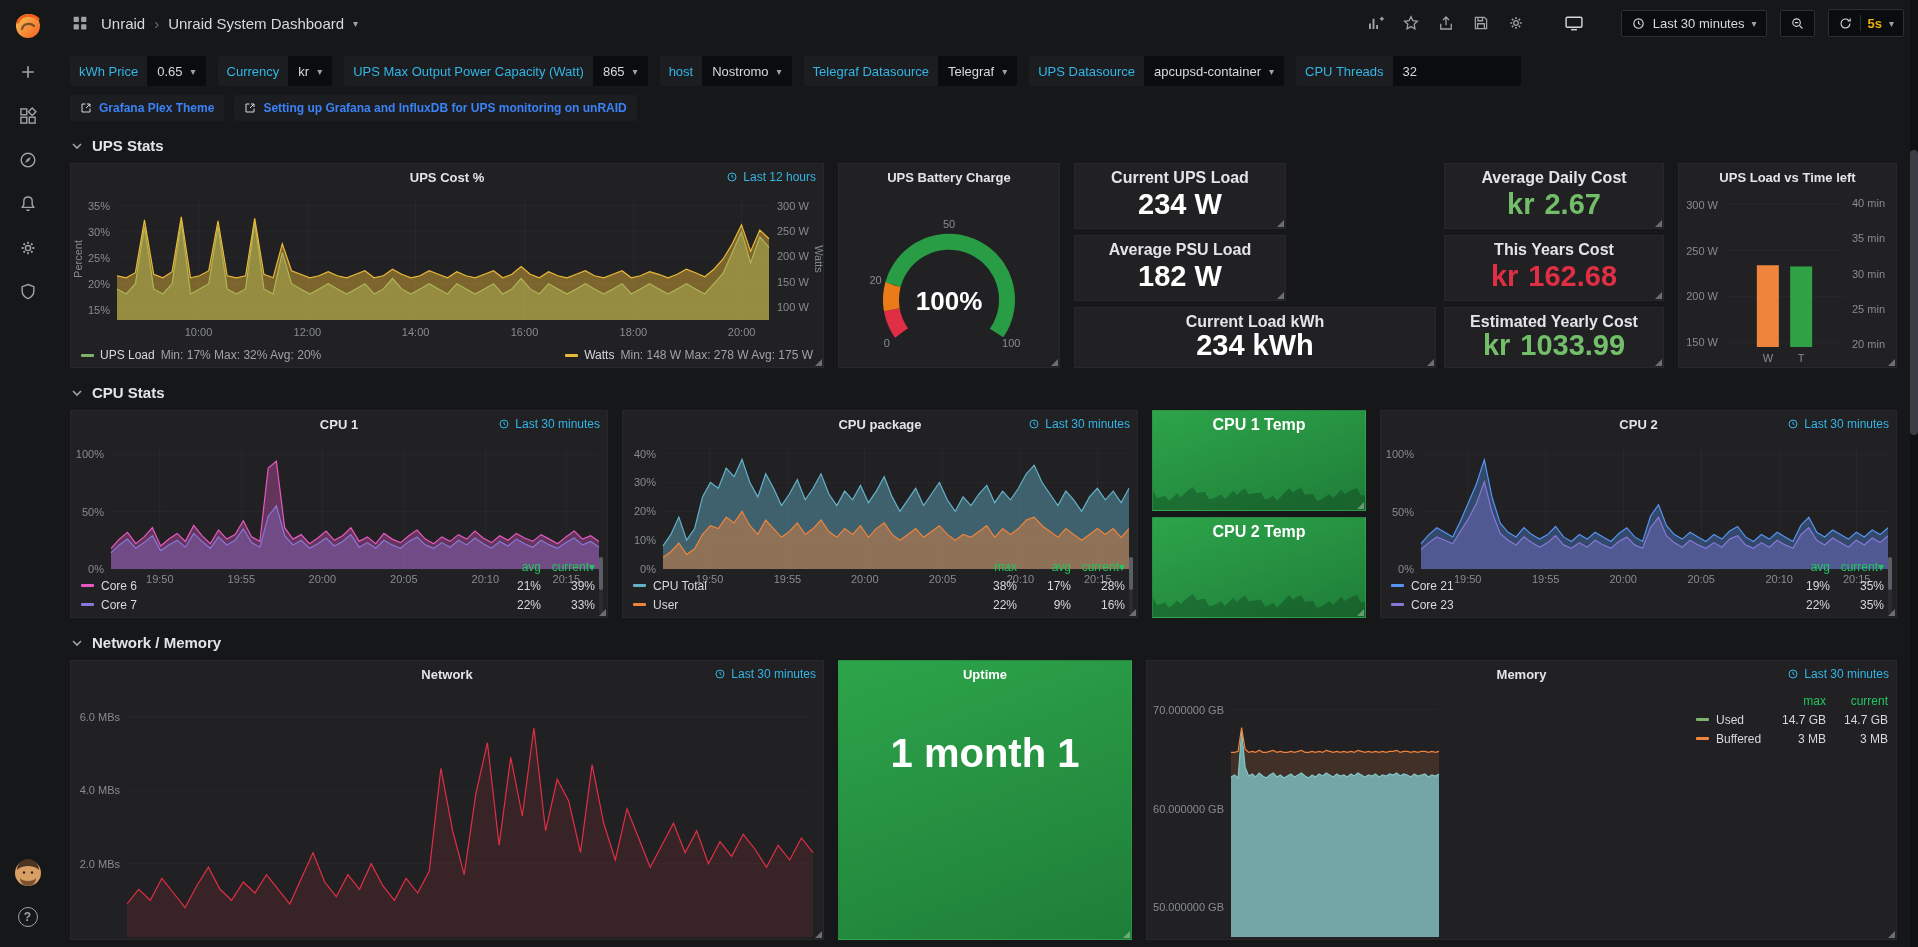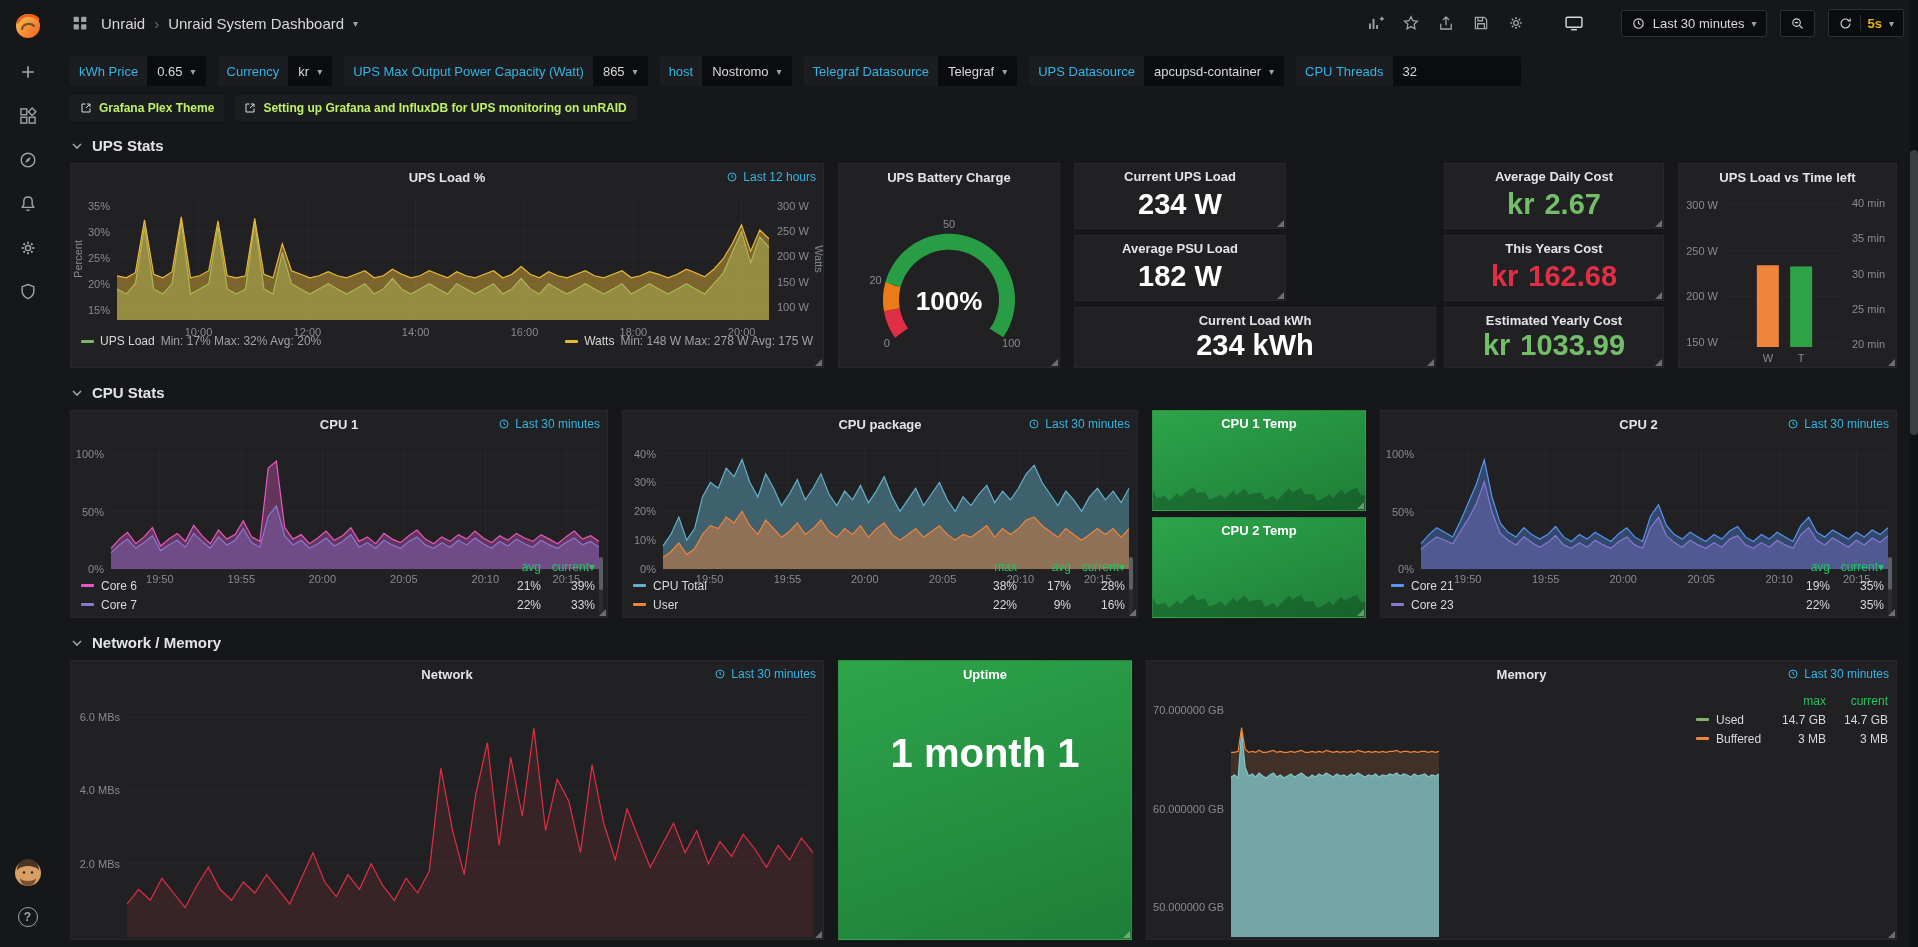--- a/index.html
+++ b/index.html
@@ -28,61 +28,61 @@
   .refresh-interval{color:#eab308;font-weight:600}
 
   
   .submenu{padding:10px 15px 0}
   .var-row{display:flex;gap:12px;align-items:center}
   .var-pill{display:flex;align-items:stretch;height:30px;border-radius:2px;overflow:hidden;flex:none}
   .var-label{background:#1b1d20;color:#33b5e5;display:flex;align-items:center;padding:0 9px;font-weight:500;white-space:nowrap}
   .var-value{background:#0b0c0e;color:#d8d9da;display:flex;align-items:center;gap:8px;padding:0 10px;font-weight:500;white-space:nowrap;cursor:pointer}
   .var-value.var-input{min-width:128px;cursor:text}
   .links-row{display:flex;gap:10px;margin-top:9px}
-  .dash-link{display:flex;align-items:center;gap:7px;background:#1b1d20;padding:6px 10px;border-radius:2px;font-size:12px;font-weight:600;color:#bef264;cursor:pointer}
+  .dash-link{display:flex;align-items:center;gap:7px;background:#1b1d20;padding:6px 10px;border-radius:2px;font-size:12px;font-weight:600;color:#3b82f6;cursor:pointer}
 
   
   .section-head{display:flex;align-items:center;gap:9px;padding:16px 16px 9px;font-size:15px;font-weight:700;color:#e3e4e6;cursor:pointer}
   .row{display:flex;gap:14px;padding:0 15px}
 
   
   .panel{background:#212124;border:1px solid rgba(255,255,255,.035);position:relative;display:flex;flex-direction:column}
   .panel::after{content:"";position:absolute;right:1px;bottom:1px;border-left:7px solid transparent;border-bottom:7px solid rgba(255,255,255,.35);z-index:3}
   .p-header{height:26px;position:relative;display:flex;align-items:center;justify-content:center;flex:none;cursor:pointer}
   .p-title{font-size:13px;font-weight:600;color:#e3e4e6;white-space:nowrap}
   .badge{position:absolute;right:7px;top:0;height:26px;display:flex;align-items:center;gap:5px;color:#33b5e5;font-size:12px}
   .p-body{flex:1;position:relative;overflow:hidden}
   svg.chart{position:absolute;inset:0;width:100%;height:100%}
   svg.cpu-chart{bottom:60px;height:auto}
   svg.mem-chart{right:204px;width:auto}
   .chart text{font-family:"Liberation Sans",sans-serif;font-size:11px;fill:#878b91}
   .chart text.gauge-value{font-size:26px;font-weight:700;fill:#ffffff}
 
   
-  .ts-legend{position:absolute;left:0;right:0;bottom:16px;height:20px;display:flex;justify-content:space-between;padding:0 10px;font-size:12px;align-items:center}
+  .ts-legend{position:absolute;left:0;right:0;bottom:2px;height:20px;display:flex;justify-content:space-between;padding:0 10px;font-size:12px;align-items:center}
   .ts-item{display:flex;align-items:center;gap:6px;cursor:pointer;white-space:nowrap}
   .dash-swatch{width:13px;height:3px;border-radius:1px;display:inline-block;flex:none}
   .leg-stats{color:#9fa2a7}
 
   
   .tbl-legend{position:absolute;left:10px;right:12px;bottom:3px;height:57px;font-size:12px}
   .leg-row{display:flex;align-items:center;height:19px}
   .leg-name{flex:1;display:flex;gap:7px;align-items:center;white-space:nowrap;cursor:pointer}
   .leg-val{width:54px;text-align:right;white-space:nowrap}
   .mem-legend .leg-val{width:62px}
   .leg-head .leg-val{color:#22c55e;cursor:pointer;font-weight:500}
   .mini-scroll{position:absolute;right:-8px;top:0;bottom:0;width:4px;background:rgba(255,255,255,.05);border-radius:2px}
   .ms-thumb{position:absolute;top:0;height:58%;width:4px;background:#5a5e66;border-radius:2px;cursor:pointer}
   .mem-legend{position:absolute;right:8px;top:4px;width:192px;font-size:12px}
 
   
   .stats-grid{display:grid;width:590px;flex:none;grid-template-columns:212px 142px 220px;grid-template-rows:66px 66px 61px;gap:6px 8px}
   .stat-a{grid-area:1/1}.stat-b{grid-area:1/2/3/3}.stat-c{grid-area:1/3}
   .stat-d{grid-area:2/1}.stat-e{grid-area:2/3}.stat-f{grid-area:3/1/4/3}.stat-g{grid-area:3/3}
-  .stat-title{height:20px;padding-top:5px;text-align:center;font-size:13px;font-weight:600;color:#e3e4e6;flex:none}
+  .stat-title{height:20px;padding-top:5px;text-align:center;font-size:16px;font-weight:600;color:#e3e4e6;flex:none}
   .stat-value{flex:1;display:flex;align-items:center;justify-content:center;gap:10px;font-weight:700;font-size:29px;color:#ffffff;padding-bottom:4px}
   .stat-value.green{color:#73bf69}
   .stat-value.red{color:#e02f44}
   .greenbg{background:linear-gradient(160deg,#2da44a 0%,#1e7e38 100%)}
   .greenbg .stat-title{color:#fff}
   .runtime-value{font-size:24px;line-height:1.1;text-align:center;padding:0 6px 8px;font-weight:700;color:#fff;flex:1;display:flex;align-items:center;justify-content:center}
   .temp-col{display:flex;flex-direction:column;gap:6px;width:214px;flex:none}
   .temp-panel{flex:1}
   .temp-value{flex:1;display:flex;align-items:center;justify-content:center;font-size:30px;font-weight:700;color:#fff;padding-bottom:22px}
   svg.spark{position:absolute;left:0;right:0;bottom:0;width:100%;height:30px}
@@ -290,21 +290,21 @@
     <svg class="icon-svg" width="12" height="8" viewBox="0 0 14 10">
         <polyline points="2,2.5 7,7.5 12,2.5" fill="none" stroke="#9fa2a7" stroke-width="2"></polyline>
       </svg>
     <span>UPS Stats</span>
   </div>
 
   <div class="row" style="height:205px">
 
     <div class="panel" style="width:754px;flex:none">
       <div class="p-header">
-        <span class="p-title">UPS Load %</span>
+        <span class="p-title">UPS Cost %</span>
         <span class="badge">
           <svg class="icon-svg" width="12" height="12" viewBox="0 0 24 24" fill="none" stroke="#33b5e5" stroke-width="2">
               <circle cx="12" cy="12" r="8"></circle>
               <path d="M12 7.5V12l3 2"></path>
             </svg>
           <span>Last 12 hours</span>
         </span>
       </div>
       <div class="p-body">
         <svg class="chart" style="bottom:22px;height:auto" viewBox="0 0 752 150">

